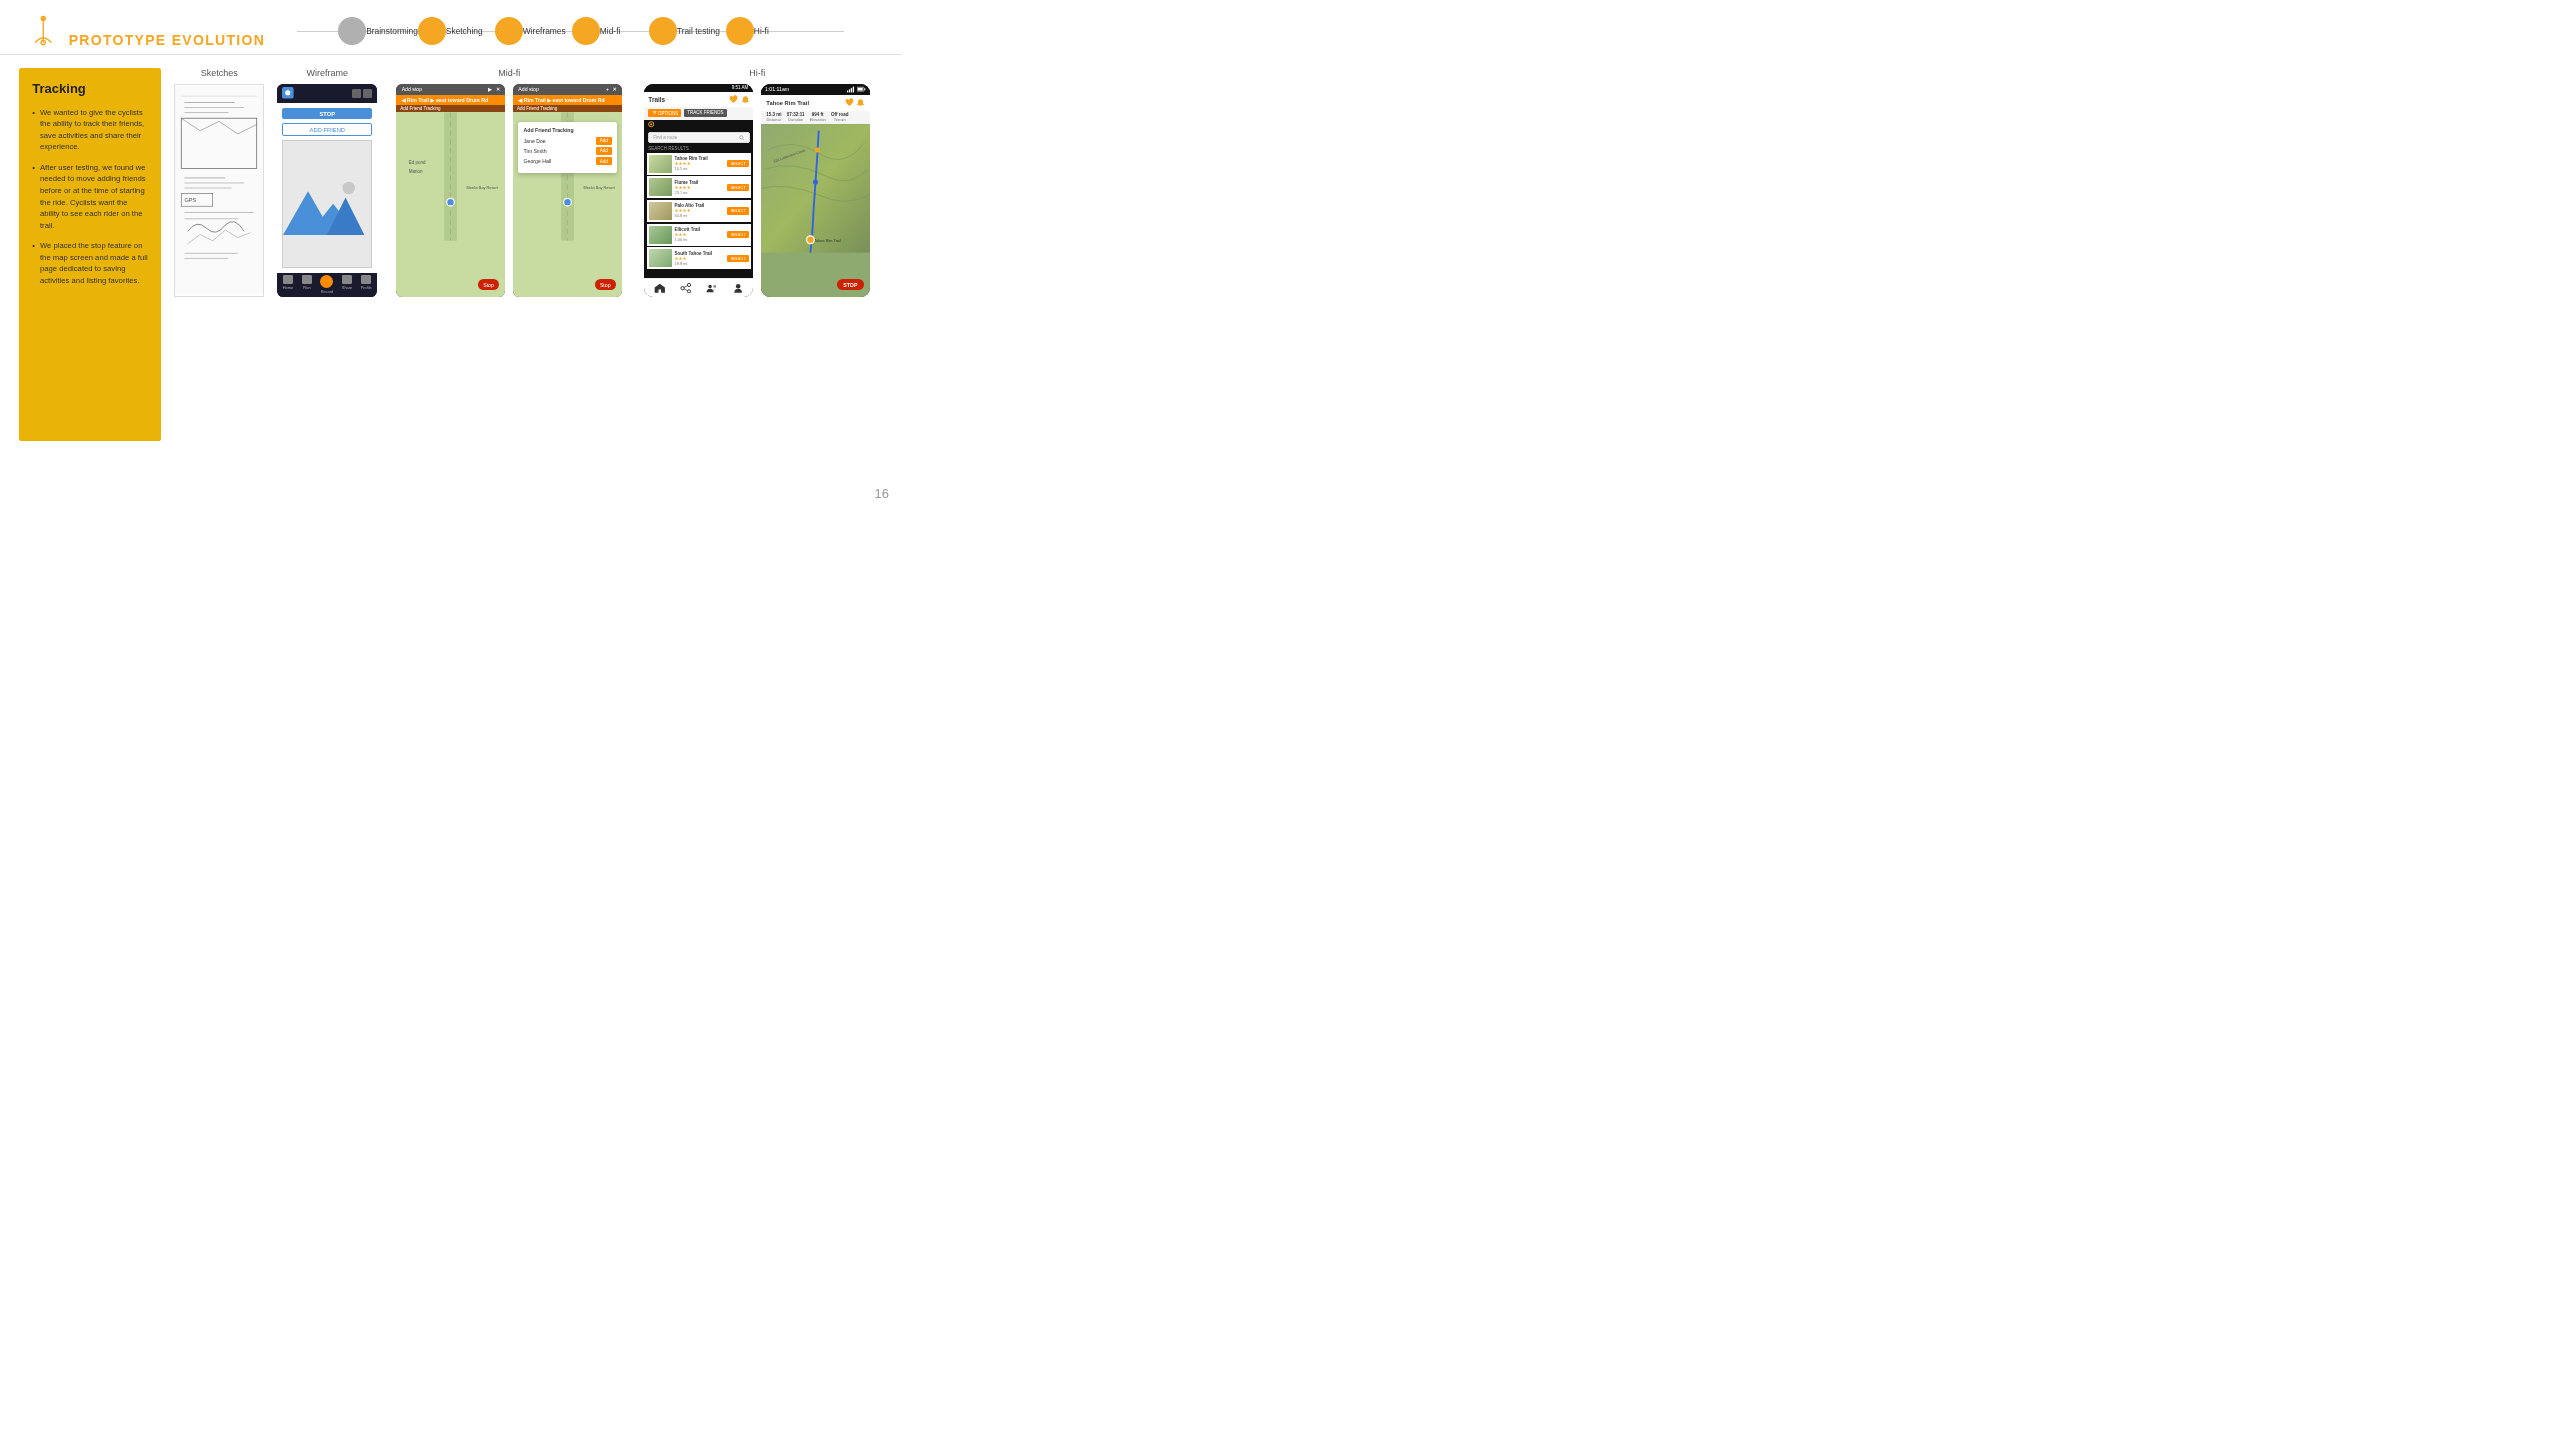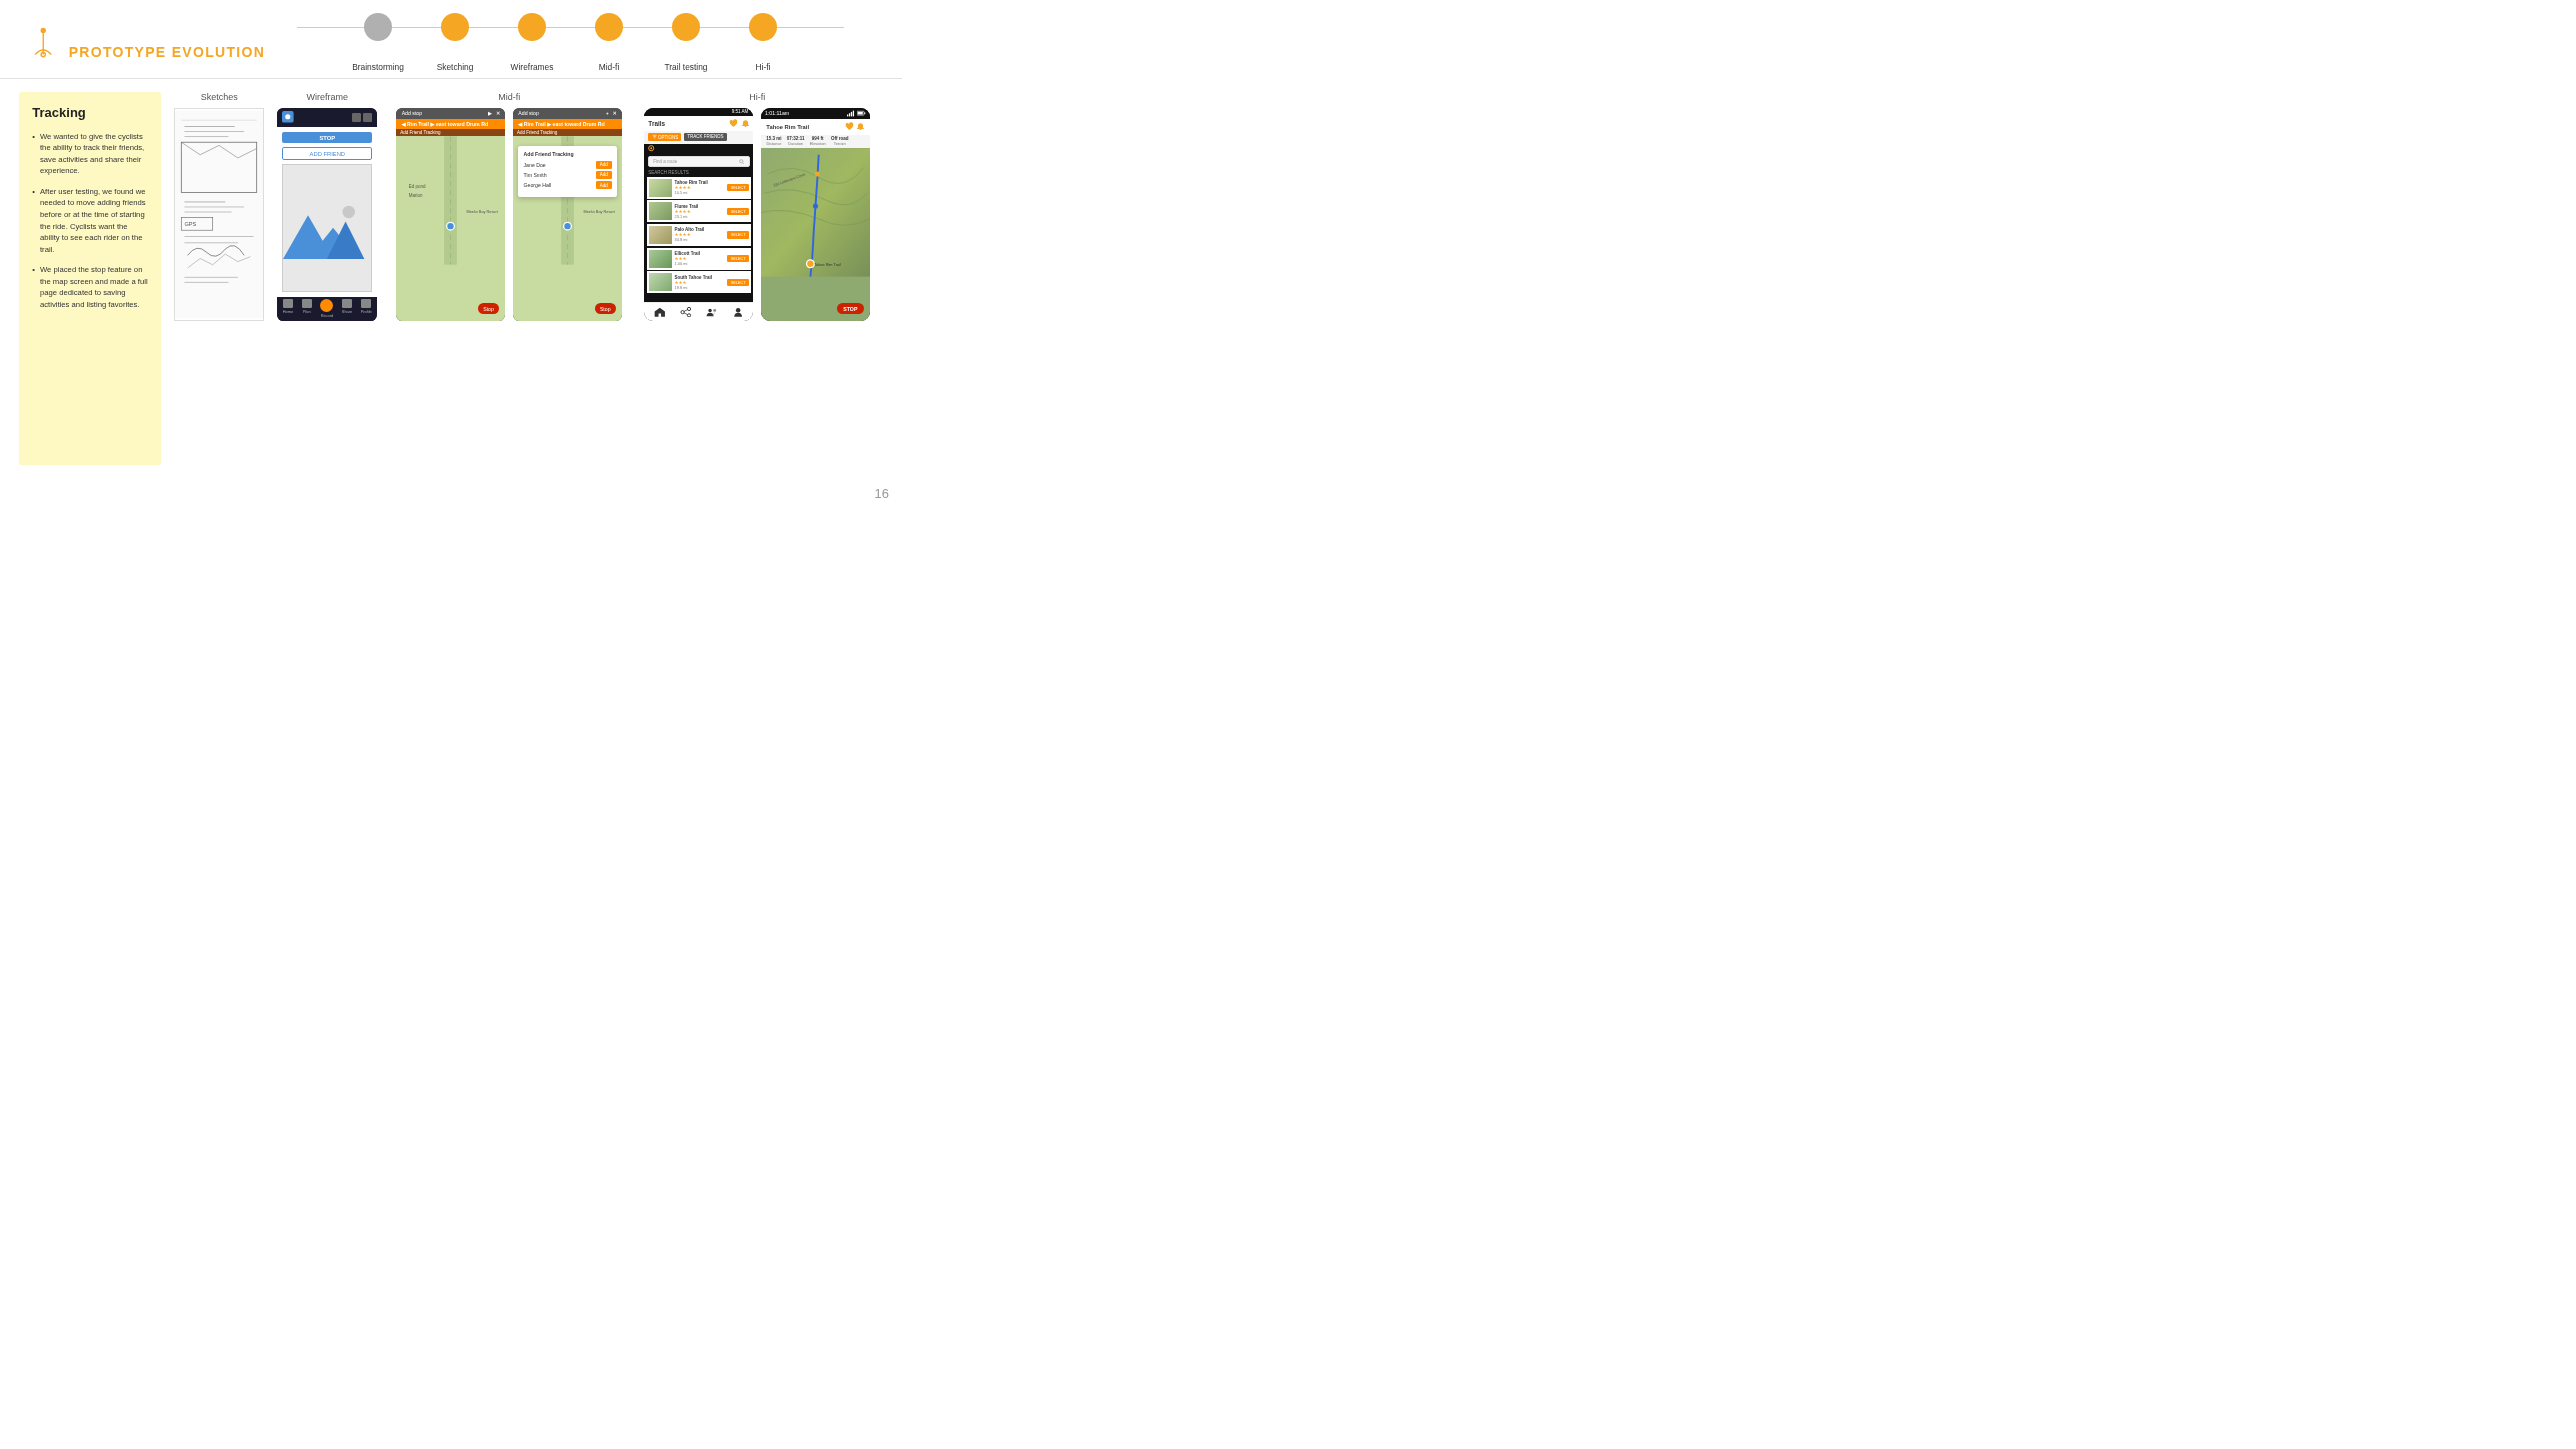--- a/index.html
+++ b/index.html
@@ -55,23 +55,23 @@
       top: 14px;
       left: 32px;
       right: 32px;
       height: 1.3px;
       background: #ccc;
       z-index: 0;
     }
 
     .timeline-item {
       display: flex;
-      flex-direction: column;
-      align-items: center;
-      gap: 21px;
+      flex-direction: row;
+      align-items: center;
+      gap: 0;
       position: relative;
       z-index: 1;
       min-width: 77px;
     }
 
     .timeline-dot {
       width: 28px;
       height: 28px;
       border-radius: 50%;
       background: #f5a623;
@@ -90,21 +90,21 @@
     
     .main {
       display: flex;
       padding: 13px 19.3px;
       gap: 13px;
       min-height: 399px;
     }
 
     
     .left-panel {
-      background: #fef9c3;
+      background: #eab308;
       border-radius: 2.6px;
       padding: 13px;
       width: 142px;
       min-width: 142px;
       flex-shrink: 0;
     }
 
     .panel-title {
       font-size: 13px;
       font-weight: 800;

